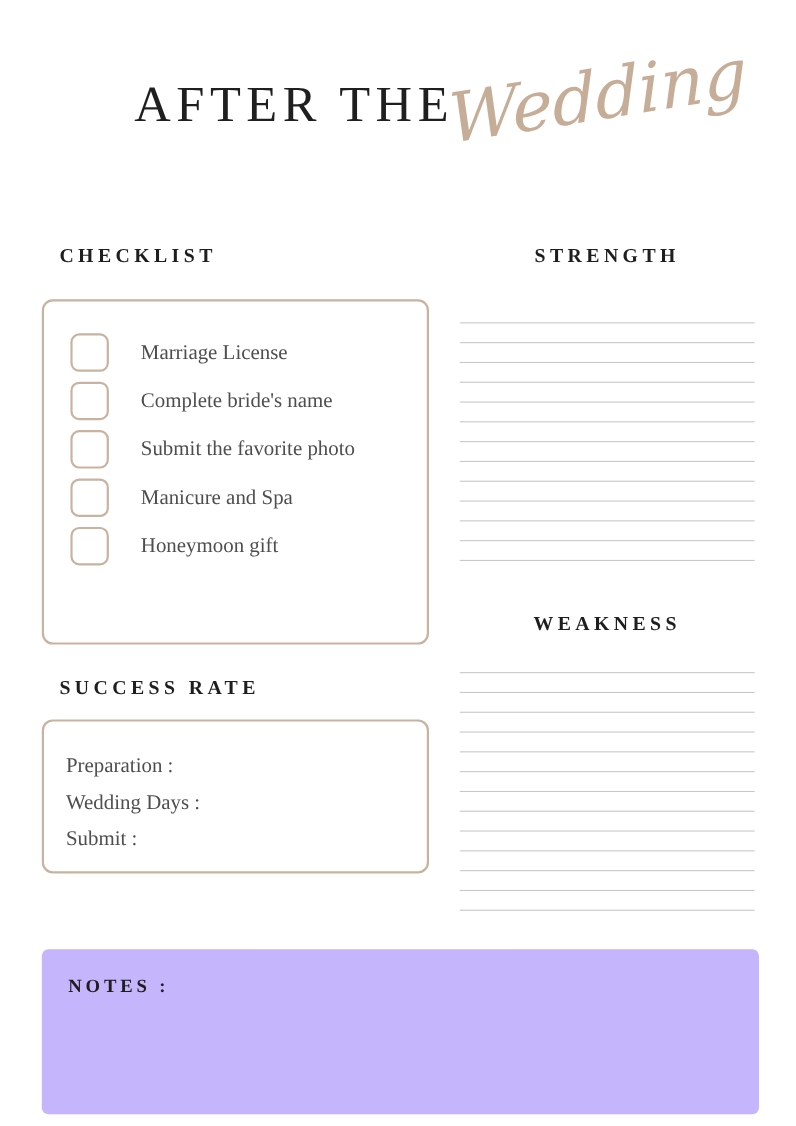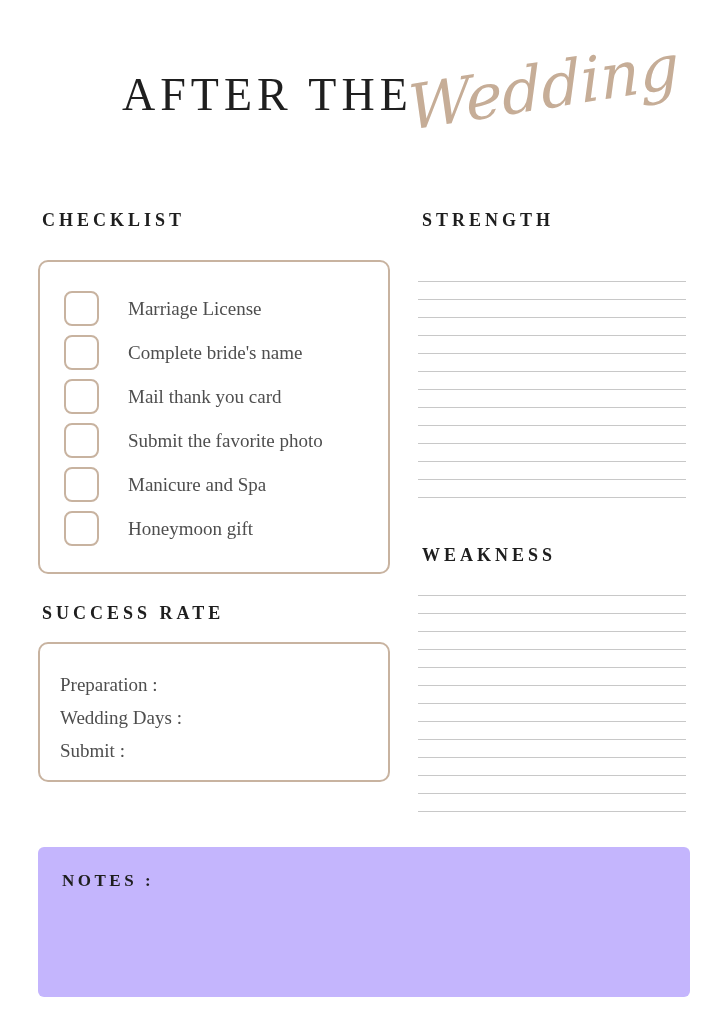--- a/index.html
+++ b/index.html
@@ -24,24 +24,24 @@
     font-family:"DejaVu Serif","Liberation Serif",serif;
     font-style:italic;font-weight:400;
     font-size:62px;color:#c6ad97;
     transform:rotate(-9deg) skewX(-6deg);
     transform-origin:left center;
     white-space:nowrap;
   }
   
   .columns{display:flex;padding:0 38px;align-items:flex-start;}
   .col-left{width:352px;flex:0 0 352px;}
-  .col-right{width:268px;flex:0 0 268px;margin-left:28px;}
+  .col-right{width:268px;flex:0 0 268px;margin-left:28px;text-align:center;}
   .section-heading{
     font-size:18px;font-weight:700;letter-spacing:4px;
-    color:#1e1e1e;line-height:22px;margin:4px;
+    color:#1e1e1e;line-height:22px;margin:16px;
     white-space:nowrap;
   }
   
   .checklist-box{
     box-sizing:border-box;
     margin-top:29px;height:314px;
     border:2px solid #c8b3a0;border-radius:10px;
     padding:29px 10px 0 24px;background:#ffffff;
   }
   .check-row{display:flex;align-items:center;height:35px;margin-bottom:9px;}
@@ -99,24 +99,20 @@
         <div class="check-row">
           <div class="checkbox"></div>
           <div class="check-label">Marriage License</div>
         </div>
         <div class="check-row">
           <div class="checkbox"></div>
           <div class="check-label">Complete bride's name</div>
         </div>
         <div class="check-row">
           <div class="checkbox"></div>
-          <div class="check-label">Mail thank you card</div>
-        </div>
-        <div class="check-row">
-          <div class="checkbox"></div>
           <div class="check-label">Submit the favorite photo</div>
         </div>
         <div class="check-row">
           <div class="checkbox"></div>
           <div class="check-label">Manicure and Spa</div>
         </div>
         <div class="check-row">
           <div class="checkbox"></div>
           <div class="check-label">Honeymoon gift</div>
         </div>

